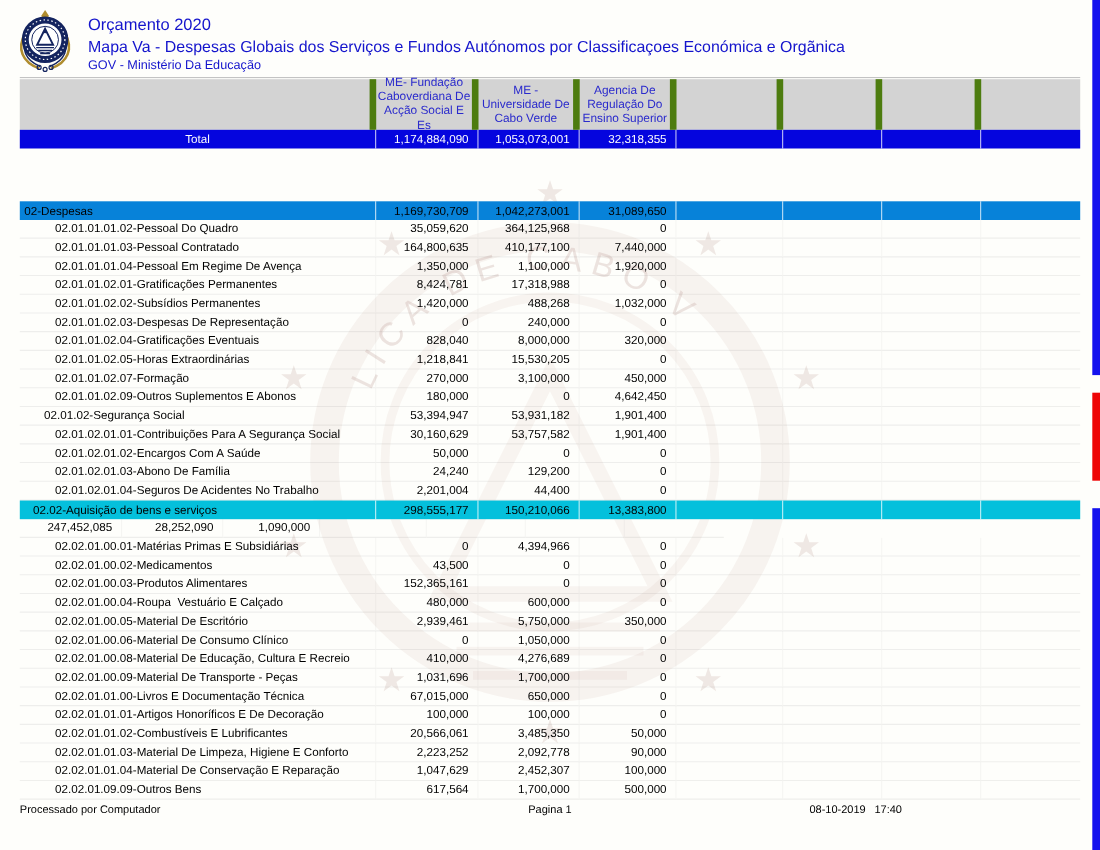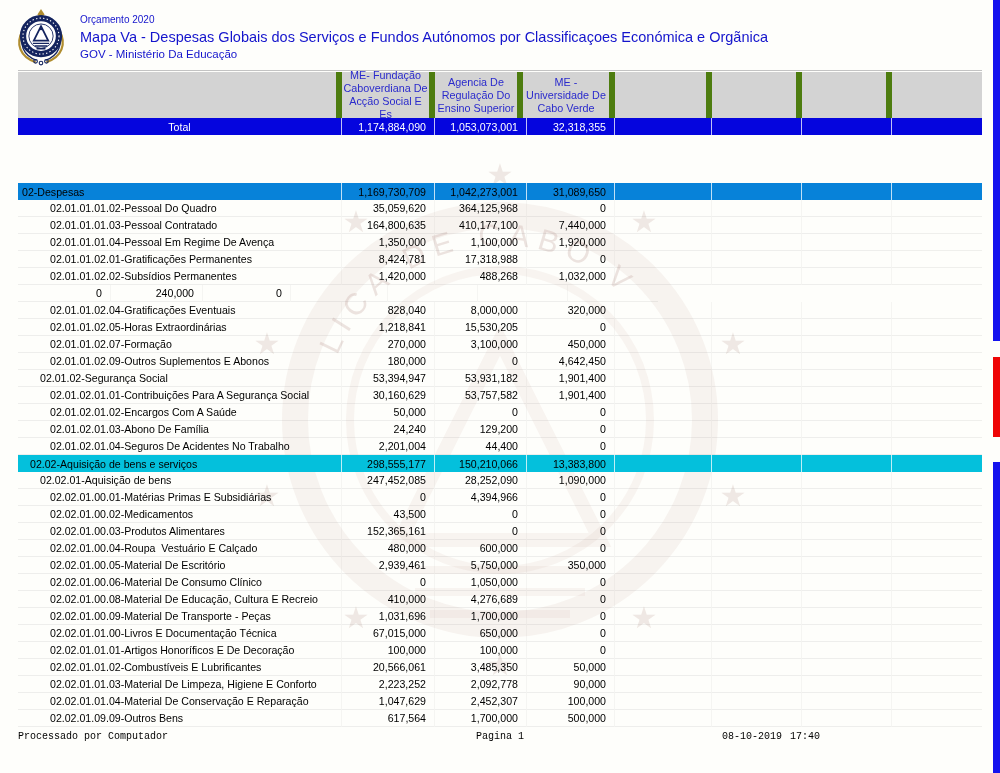--- a/index.html
+++ b/index.html
@@ -4,21 +4,21 @@
 <style>
   html,body{margin:0;padding:0;background:#fff;}
   .page{position:relative;width:1000px;height:773px;background:#fefefb;overflow:hidden;
         font-family:"Liberation Sans",sans-serif;color:#000;}
   *{box-sizing:border-box;}
 
   
   .hdr{position:absolute;left:14px;top:8px;display:flex;}
   .logo{width:54px;height:58px;margin-right:12px;}
   .hdr-text{padding-top:6px;}
-  .hdr-line1{font-size:10px;color:var(--title-text,#1414cc);margin-bottom:4px;}
+  .hdr-line1{font-size:15px;color:var(--title-text,#1414cc);margin-bottom:4px;}
   .hdr-title{font-size:14.5px;color:var(--title-text,#1414cc);margin-bottom:3px;}
   .hdr-org{font-size:11.5px;color:var(--title-text,#1414cc);}
   .rule{position:absolute;left:18px;top:70px;width:964px;height:1px;background:#c3c3c3;}
 
   
   .watermark{position:absolute;left:230px;top:150px;width:540px;height:540px;z-index:0;pointer-events:none;}
 
   
   .table{position:absolute;left:18px;top:72px;width:964px;z-index:1;}
   .thead{display:flex;height:46px;background:var(--header-bg,#d3d3d3);}
@@ -41,21 +41,21 @@
   .r-total{background:var(--total-row,#0505de);color:#fff;}
   .r-total .c0{justify-content:center;}
   .r-sec1{background:var(--section-row,#0782d9);margin-top:48px;}
   .r-sec1 .c0{padding-left:4px;}
   .r-sec2{background:var(--subsection-row,#04c0dc);}
   .r-sec2 .c0{padding-left:12px;}
   .r-group .c0{padding-left:22px;}
   .r-item .c0{padding-left:32px;}
 
   
-  .footer{position:absolute;left:0;top:731px;width:880px;height:16px;font-size:10px;font-family:Liberation Mono, monospace;}
+  .footer{position:absolute;left:0;top:731px;width:880px;height:16px;font-size:10px;}
   .f-left{position:absolute;left:18px;}
   .f-center{position:absolute;left:0;width:1000px;text-align:center;}
   .f-right{position:absolute;right:60px;}
   .f-right span{margin-left:8px;}
 
   
   .strip{position:absolute;right:0;width:7px;}
   .strip-a{top:0;height:341px;background:var(--scrollbar-blue,#1412ee);}
   .strip-b{top:357px;height:80px;background:var(--scrollbar-red,#ee0505);}
   .strip-c{top:462px;height:311px;background:var(--scrollbar-blue,#1412ee);}
@@ -114,22 +114,22 @@
       <div class="hdr-title">Mapa Va - Despesas Globais dos Serviços e Fundos Autónomos por Classificaçoes Económica e Orgãnica</div>
       <div class="hdr-org">GOV - Ministério Da Educação</div>
     </div>
   </div>
   <div class="rule"></div>
 
   <div class="table">
     <div class="thead">
       <div class="cell c0"></div>
       <div class="cell c1">ME- Fundação Caboverdiana De Acção Social E Es</div>
+      <div class="cell c2">ME - Universidade De Cabo Verde</div>
       <div class="cell c3">Agencia De Regulação Do Ensino Superior</div>
-      <div class="cell c2">ME - Universidade De Cabo Verde</div>
       <div class="cell c4"></div>
       <div class="cell c5"></div>
       <div class="cell c6"></div>
       <div class="cell c7"></div>
     </div>
     <div id="tbody">
         <div class="row r-total colored">
           <div class="cell c0 label">Total</div>
           <div class="cell c1 num">1,174,884,090</div>
           <div class="cell c2 num">1,053,073,001</div>
@@ -193,20 +193,21 @@
           <div class="cell c0 label">02.01.01.02.02-Subsídios Permanentes</div>
           <div class="cell c1 num">1,420,000</div>
           <div class="cell c2 num">488,268</div>
           <div class="cell c3 num">1,032,000</div>
           <div class="cell c4 num"></div>
           <div class="cell c5 num"></div>
           <div class="cell c6 num"></div>
           <div class="cell c7 num"></div>
         </div>
         <div class="row r-item plain">
+          <div class="cell c0 label">02.01.01.02.03-Despesas De Representação</div>
           <div class="cell c1 num">0</div>
           <div class="cell c2 num">240,000</div>
           <div class="cell c3 num">0</div>
           <div class="cell c4 num"></div>
           <div class="cell c5 num"></div>
           <div class="cell c6 num"></div>
           <div class="cell c7 num"></div>
         </div>
         <div class="row r-item plain">
           <div class="cell c0 label">02.01.01.02.04-Gratificações Eventuais</div>
@@ -302,21 +303,20 @@
           <div class="cell c0 label">02.02-Aquisição de bens e serviços</div>
           <div class="cell c1 num">298,555,177</div>
           <div class="cell c2 num">150,210,066</div>
           <div class="cell c3 num">13,383,800</div>
           <div class="cell c4 num"></div>
           <div class="cell c5 num"></div>
           <div class="cell c6 num"></div>
           <div class="cell c7 num"></div>
         </div>
         <div class="row r-group plain">
-          <div class="cell c0 label">02.02.01-Aquisição de bens</div>
           <div class="cell c1 num">247,452,085</div>
           <div class="cell c2 num">28,252,090</div>
           <div class="cell c3 num">1,090,000</div>
           <div class="cell c4 num"></div>
           <div class="cell c5 num"></div>
           <div class="cell c6 num"></div>
           <div class="cell c7 num"></div>
         </div>
         <div class="row r-item plain">
           <div class="cell c0 label">02.02.01.00.01-Matérias Primas E Subsidiárias</div>

